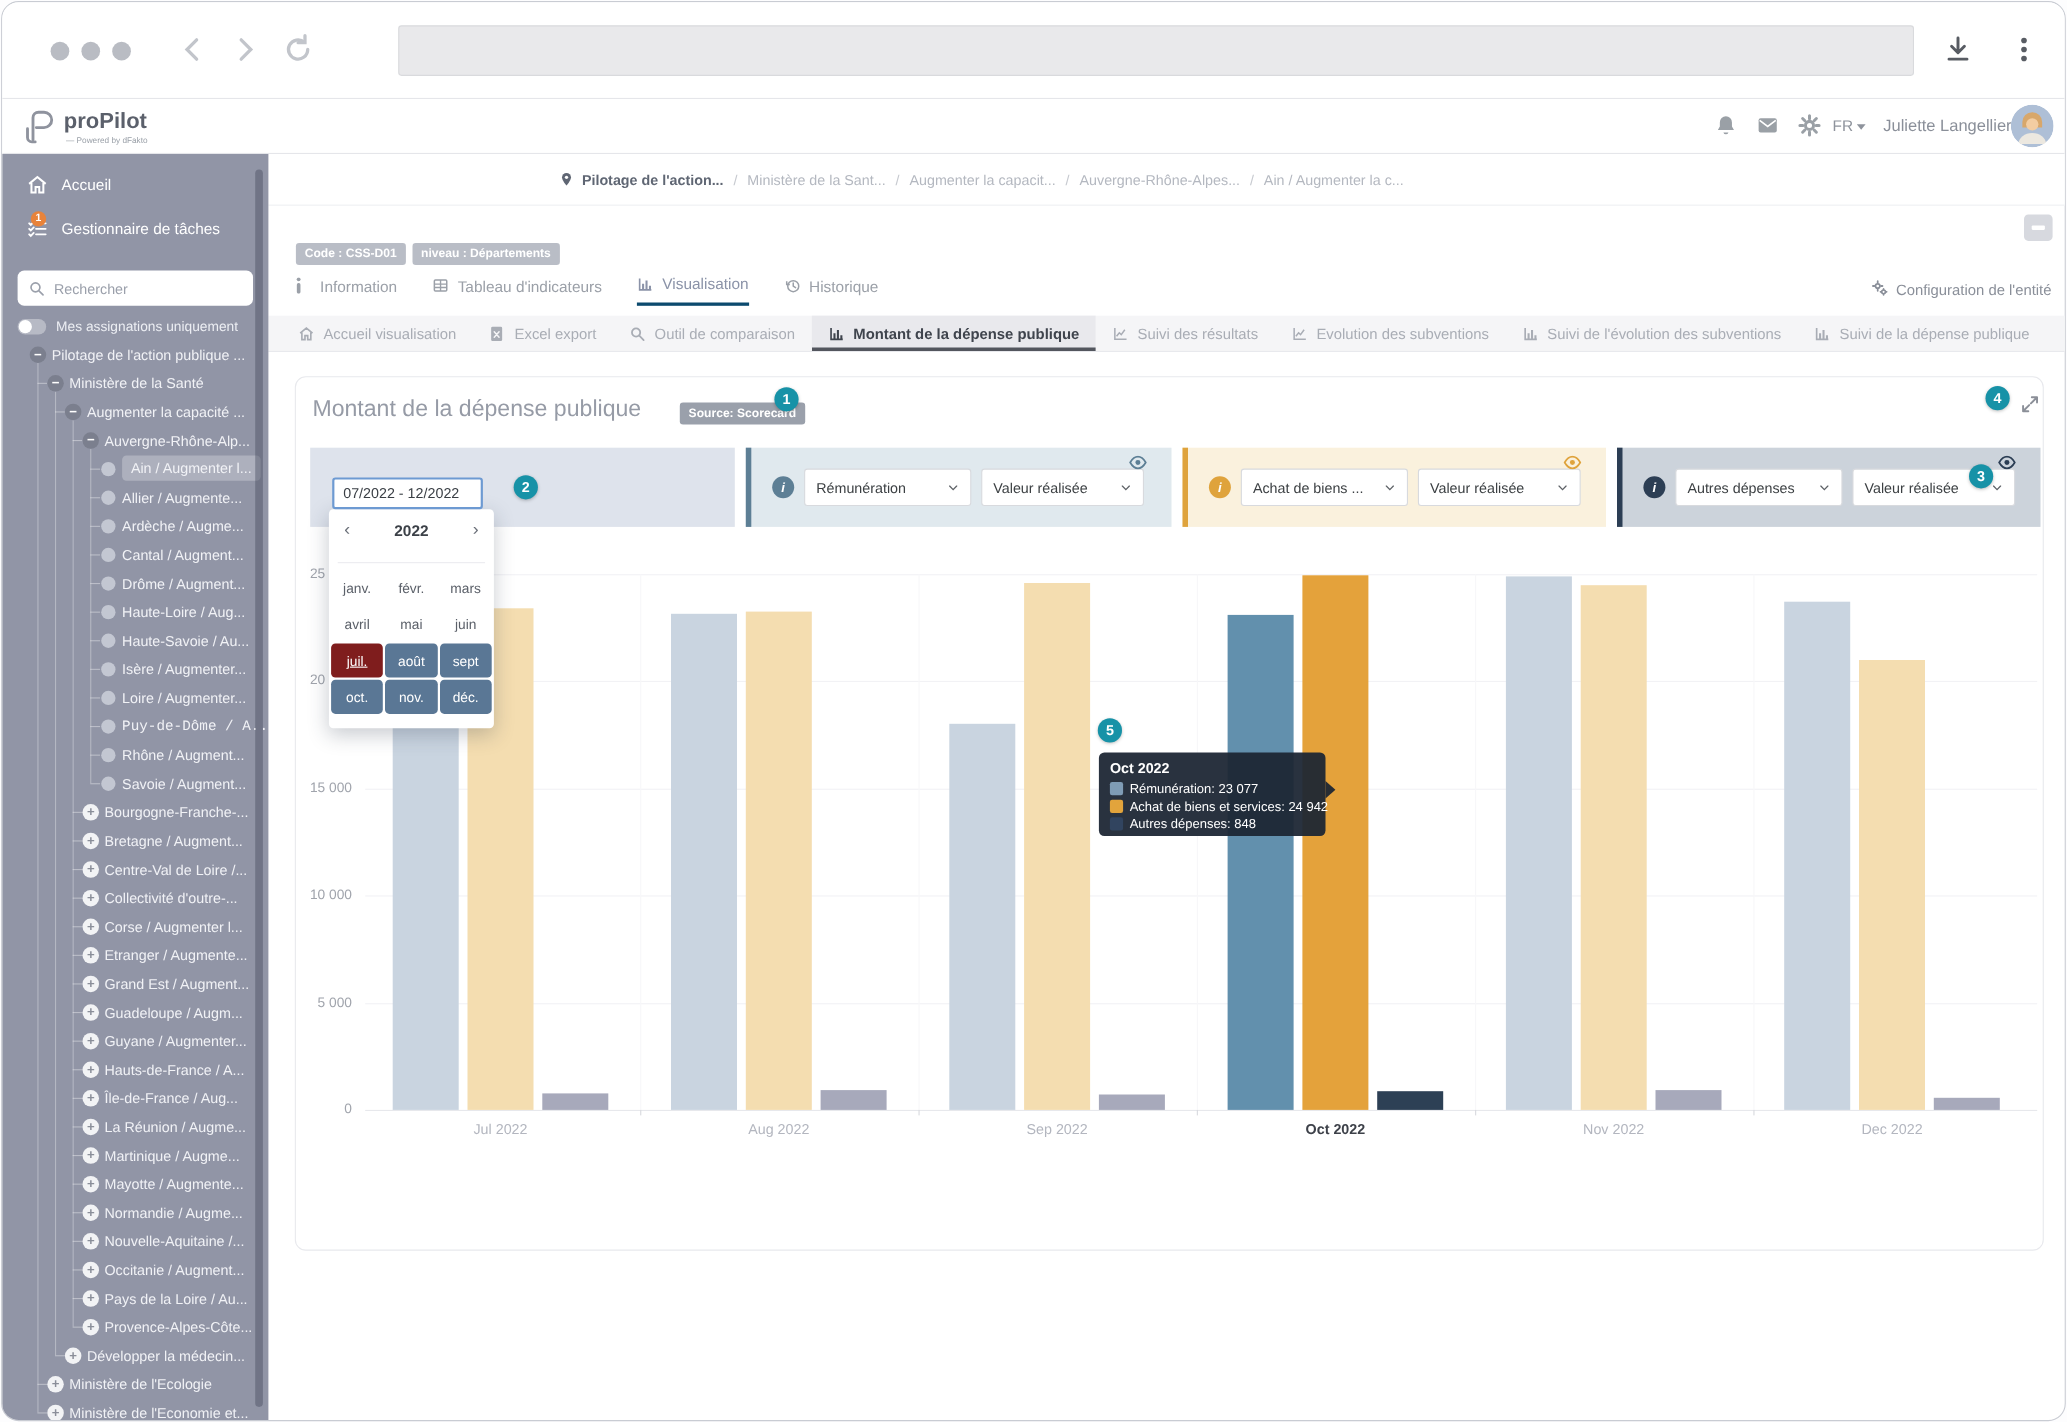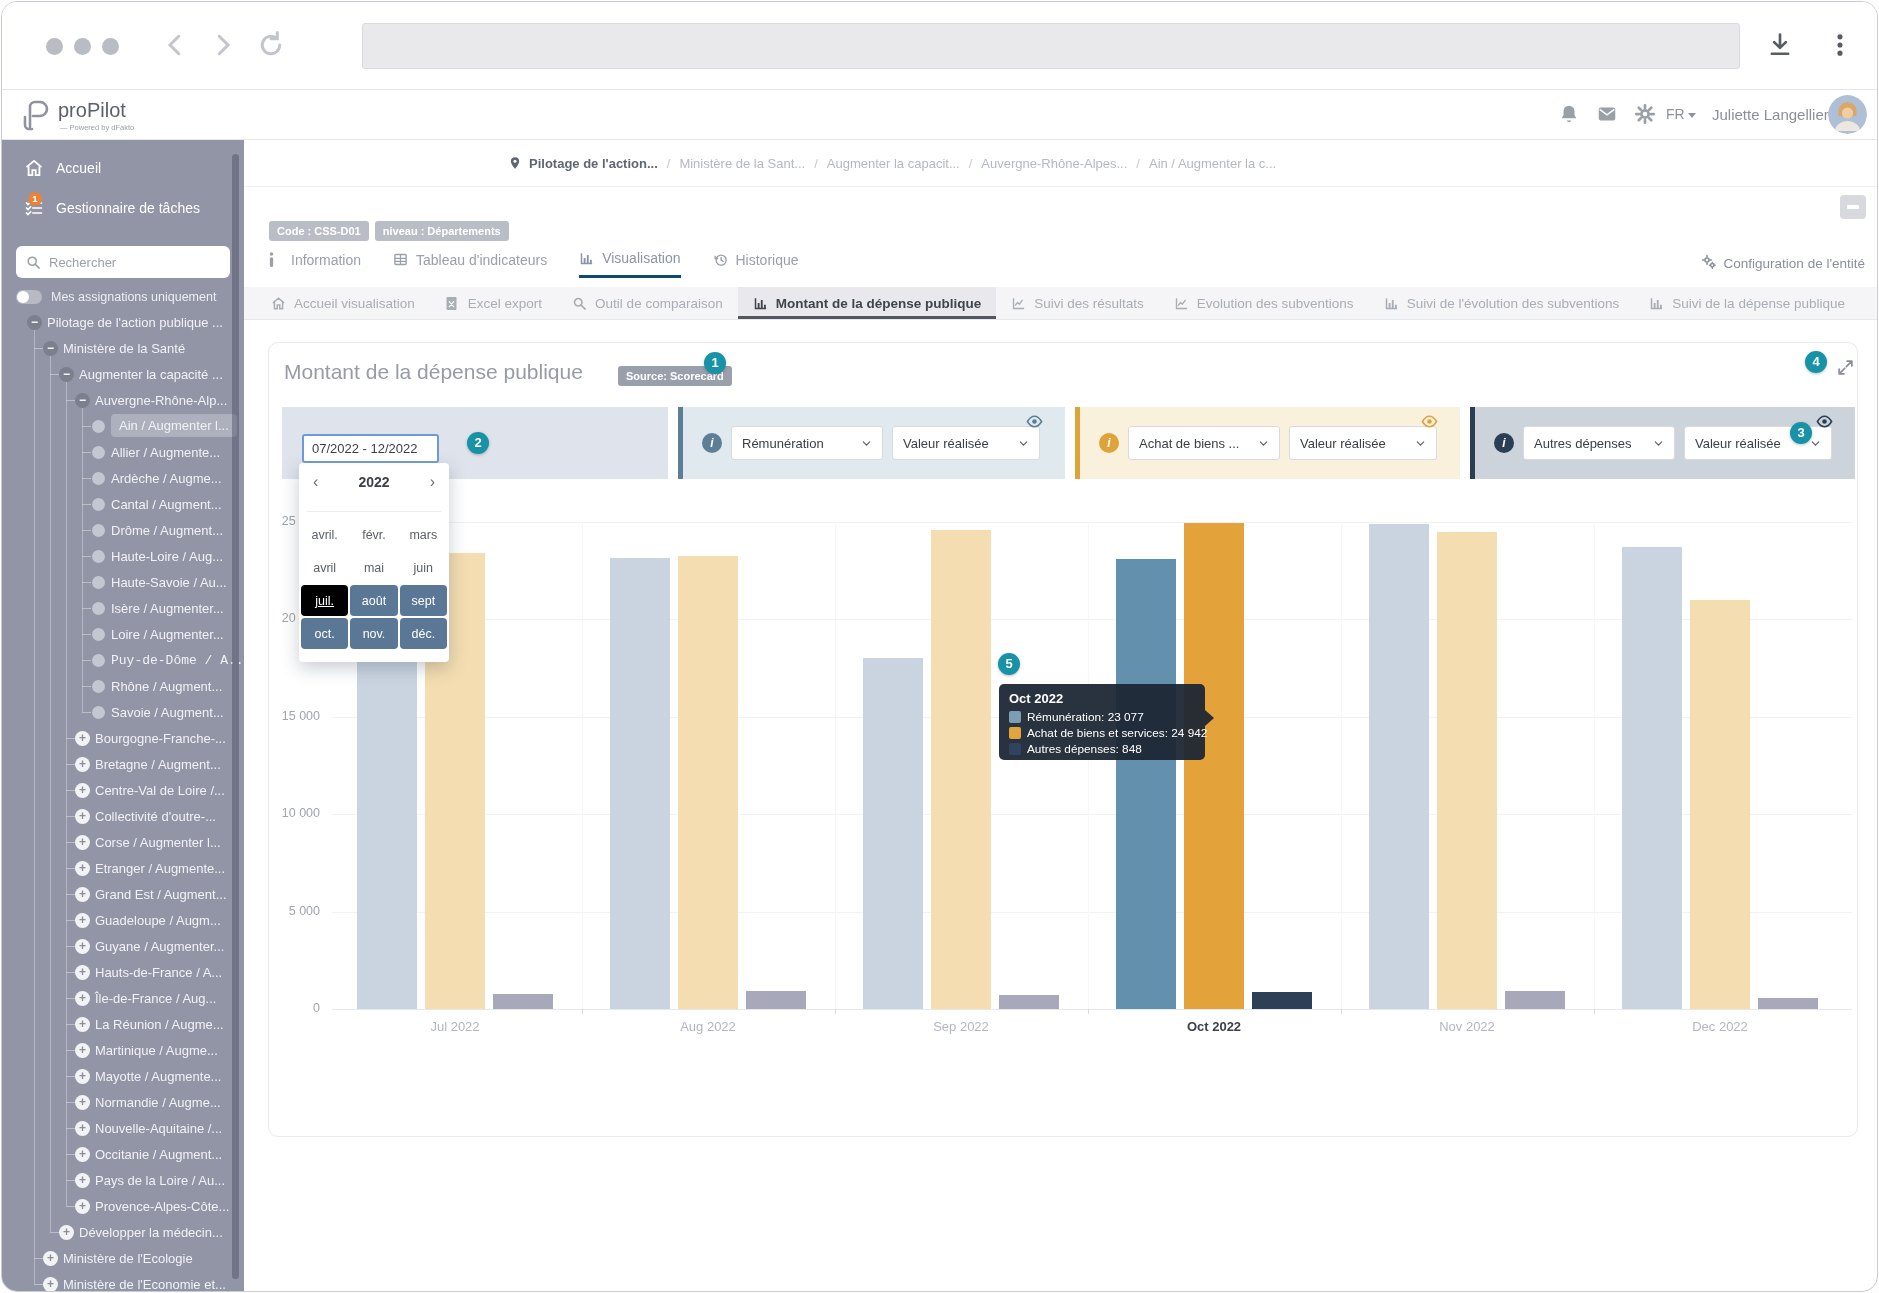--- a/index.html
+++ b/index.html
@@ -15,21 +15,21 @@
   .navglyph { position:absolute; color:#c2c5cb; }
   .navglyph svg { display:block; }
   #url-bar { position:absolute; left:360px; top:21px; width:1378px; height:46px; background:#e9e9eb;
              border:1px solid #d9dadd; border-radius:3px; }
   #url-bar input { width:100%; height:100%; border:none; background:transparent; outline:none;
                    font-family:"Liberation Sans",sans-serif; font-size:14px; padding:0 12px; color:#555; }
 
   
   #appbar { position:absolute; left:0; top:88px; width:100%; height:50px; background:#fff;
             border-bottom:1px solid #e5e6ea; z-index:5; }
-  #brand-name { position:absolute; left:56px; top:9px; font-size:20px; font-weight:400; color:#5b606b; }
+  #brand-name { position:absolute; left:56px; top:9px; font-size:20px; font-weight:700; color:#5b606b; }
   #brand-tag  { position:absolute; left:58px; top:33px; font-size:7.5px; color:#9aa0a8; }
   .hdr-ic { position:absolute; top:13px; color:#9aa0a6; }
   #lang { position:absolute; left:1664px; top:16px; font-size:14px; color:#8e939c; }
   #lang .caret { display:inline-block; width:0; height:0; border-left:4px solid transparent;
                  border-right:4px solid transparent; border-top:5px solid #8e939c; margin-left:3px; vertical-align:middle;}
   #username { position:absolute; left:1710px; top:16px; font-size:15px; color:#8a8f99; }
   #avatar { position:absolute; left:1826px; top:5px; width:39px; height:39px; border-radius:50%;
             overflow:hidden; }
 
   
@@ -738,27 +738,27 @@
     </div>
 
   <div id="calendar">
     <div id="cal-head">
       <span class="cal-nav">‹</span>
       <span id="cal-year">2022</span>
       <span class="cal-nav">›</span>
     </div>
     <div id="cal-div"></div>
     <div id="cal-grid">
-        <div class="mcell">avril.</div>
+        <div class="mcell">janv.</div>
         <div class="mcell">févr.</div>
         <div class="mcell">mars</div>
         <div class="mcell">avril</div>
         <div class="mcell">mai</div>
         <div class="mcell">juin</div>
-        <div class="mcell msel" style="background: #000000; text-decoration: underline;">juil.</div>
+        <div class="mcell msel" style="background: #7f1d1d; text-decoration: underline;">juil.</div>
         <div class="mcell msel" style="background: rgb(90, 119, 149);">août</div>
         <div class="mcell msel" style="background: rgb(90, 119, 149);">sept</div>
         <div class="mcell msel" style="background: rgb(90, 119, 149);">oct.</div>
         <div class="mcell msel" style="background: rgb(90, 119, 149);">nov.</div>
         <div class="mcell msel" style="background: rgb(90, 119, 149);">déc.</div>
       </div>
   </div>
 
   <div id="tooltip">
     <div id="tt-title">Oct 2022</div>

